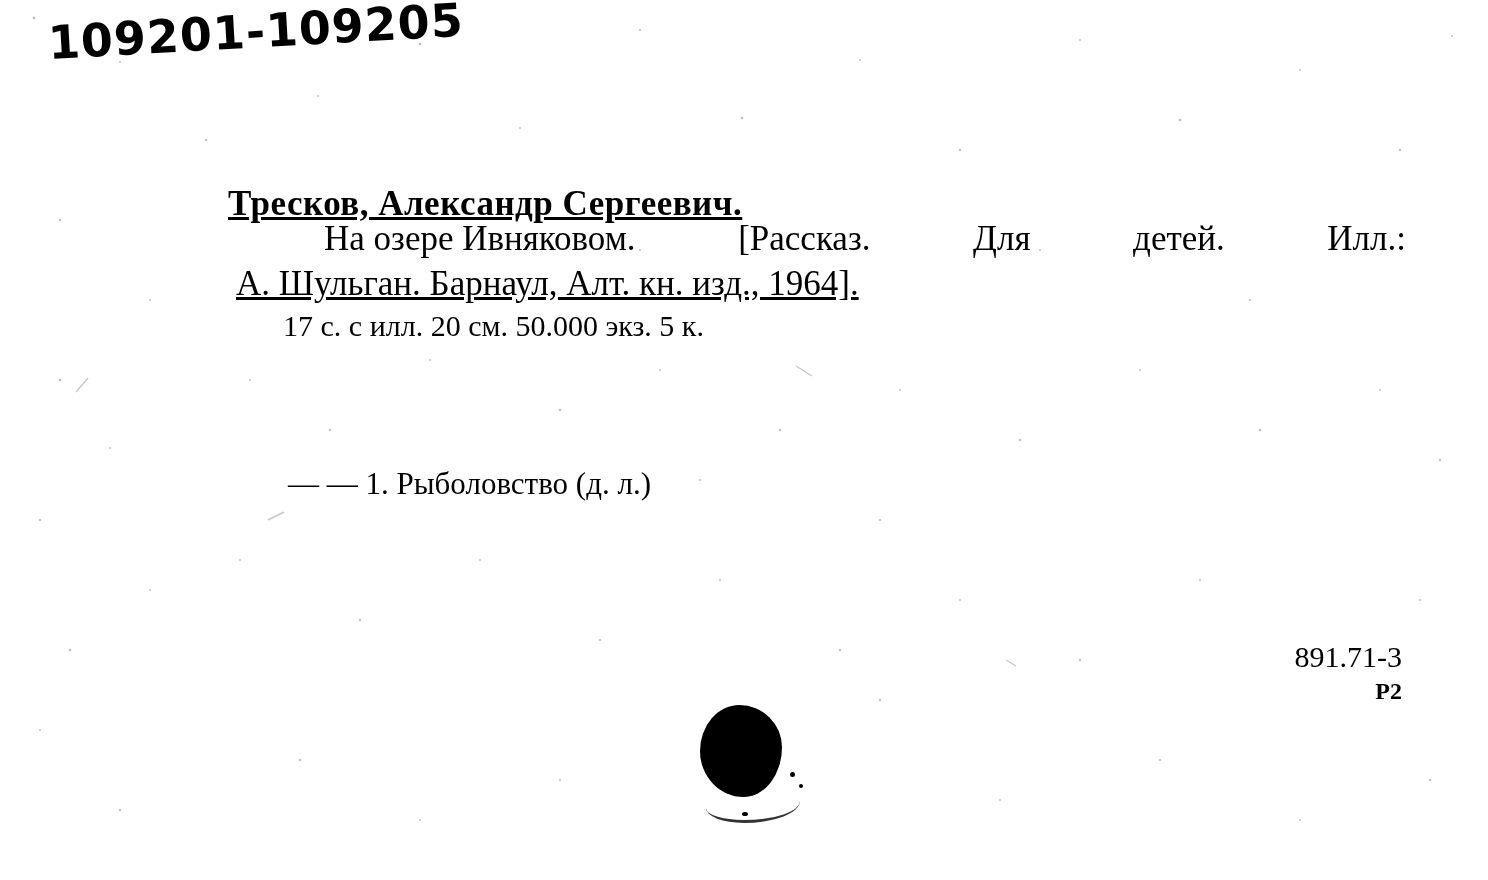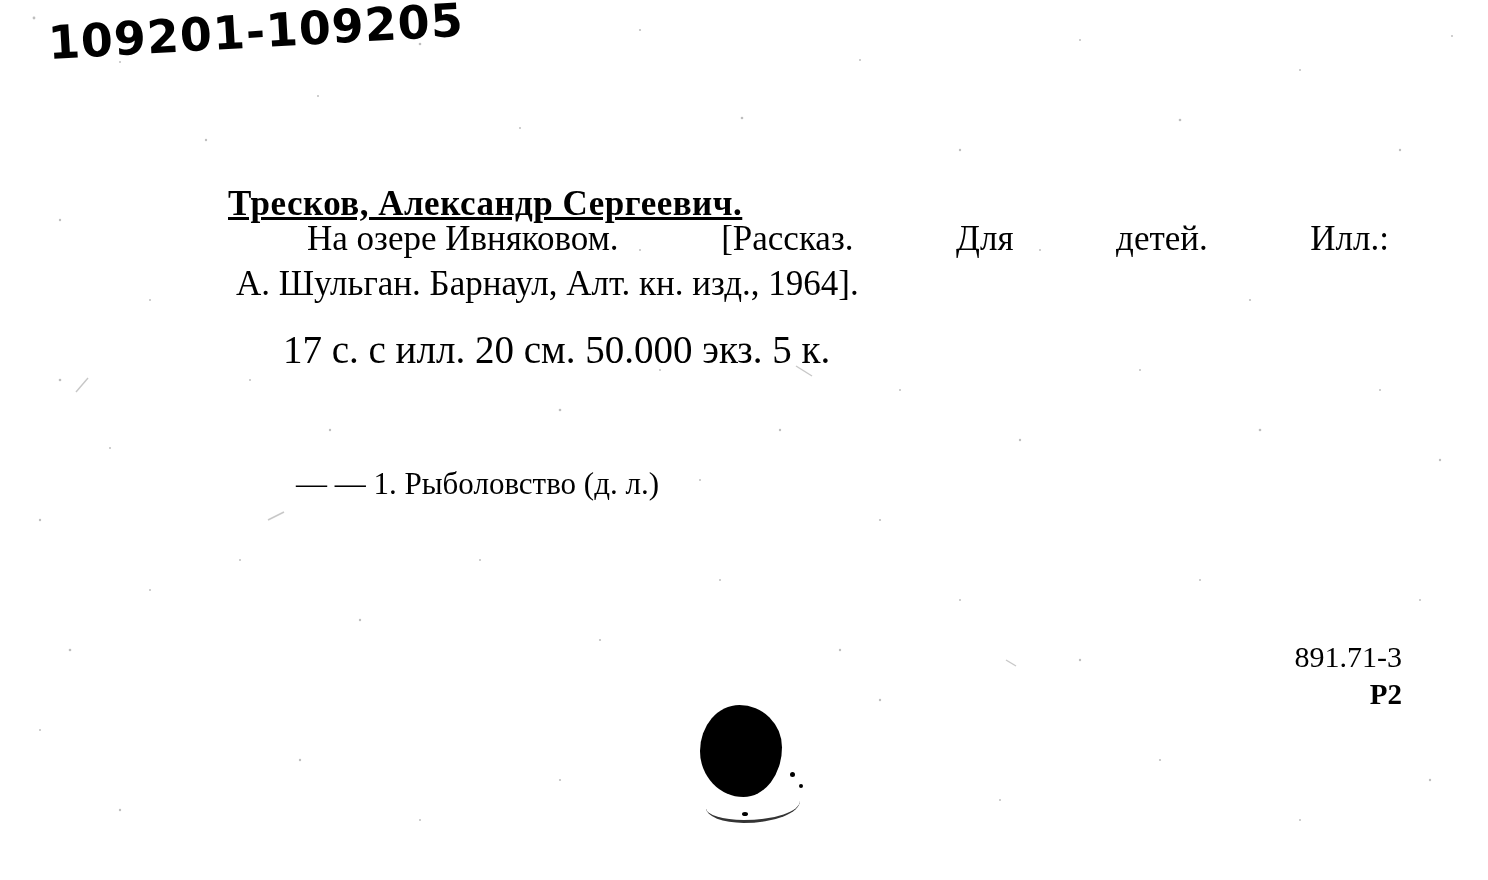--- a/index.html
+++ b/index.html
@@ -46,68 +46,69 @@
     left: 228px;
     top: 184px;
     font-size: 35px;
     font-weight: bold;
     letter-spacing: 0.5px;
     white-space: nowrap;
     text-decoration: underline;
   }
   .title-line1 {
     position: absolute;
-    left: 219px;
+    left: 236px;
     top: 219px;
     width: 1170px;
     font-size: 35px;
     text-align: justify;
     text-align-last: justify;
     text-indent: 44px;
     white-space: nowrap;
   }
   .title-line1 span.j {
     display: inline-block;
   }
   .title-line2 {
     position: absolute;
     left: 236px;
     top: 264px;
     width: 1000px;
     font-size: 35px;
     white-space: nowrap;
+    text-decoration: underline;
   }
   .physical {
     position: absolute;
     left: 283px;
-    top: 327px;
-    font-size: 39px;
+    top: 309px;
+    font-size: 30px;
     white-space: nowrap;
   }
   .subject {
     position: absolute;
-    left: 296px;
+    left: 288px;
     top: 466px;
     font-size: 31px;
     white-space: nowrap;
     text-align: right;
   }
   .classmark {
     position: absolute;
     right: 86px;
     top: 638px;
     text-align: right;
     font-size: 30px;
     line-height: 1.28;
     white-space: nowrap;
     margin-left: 8px;
   }
   .classmark .p2 {
     font-weight: bold;
-    font-size: 29px;
+    font-size: 24px;
     display: block;
   }
   .footer {
     position: absolute;
     left: 128px;
     top: 666px;
     font-size: 29px;
     line-height: 1.33;
     white-space: nowrap;
   }

